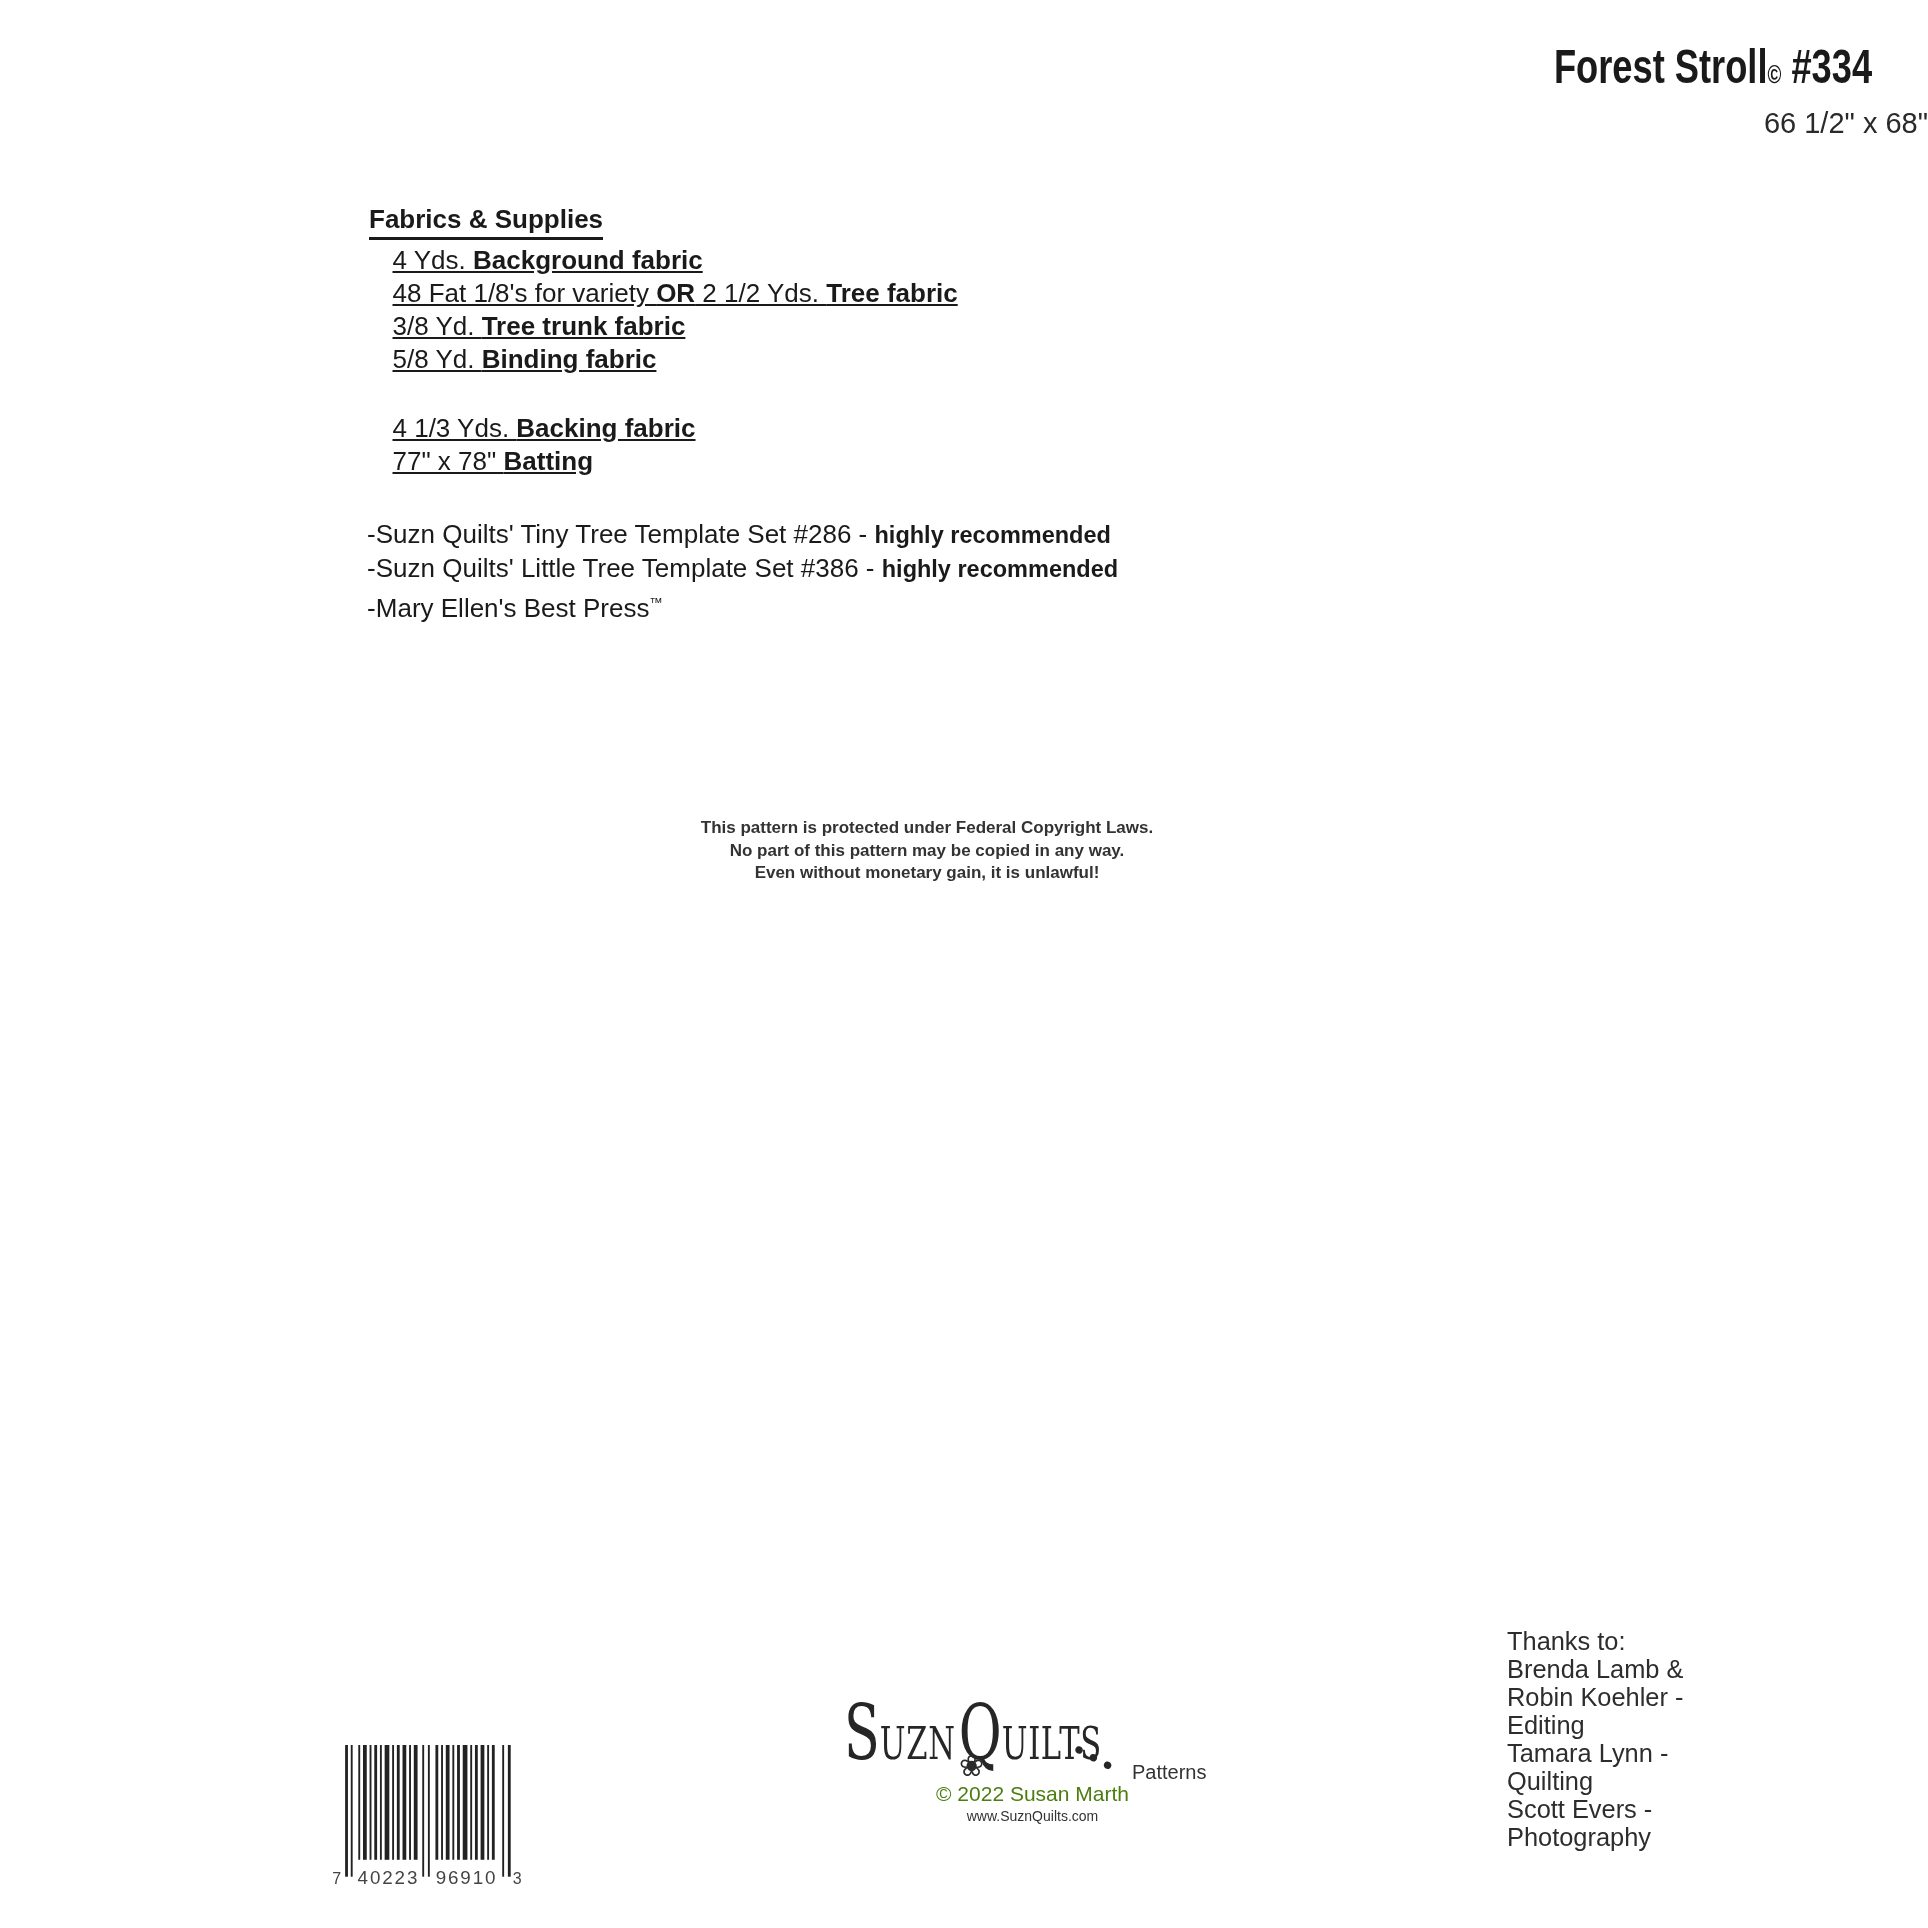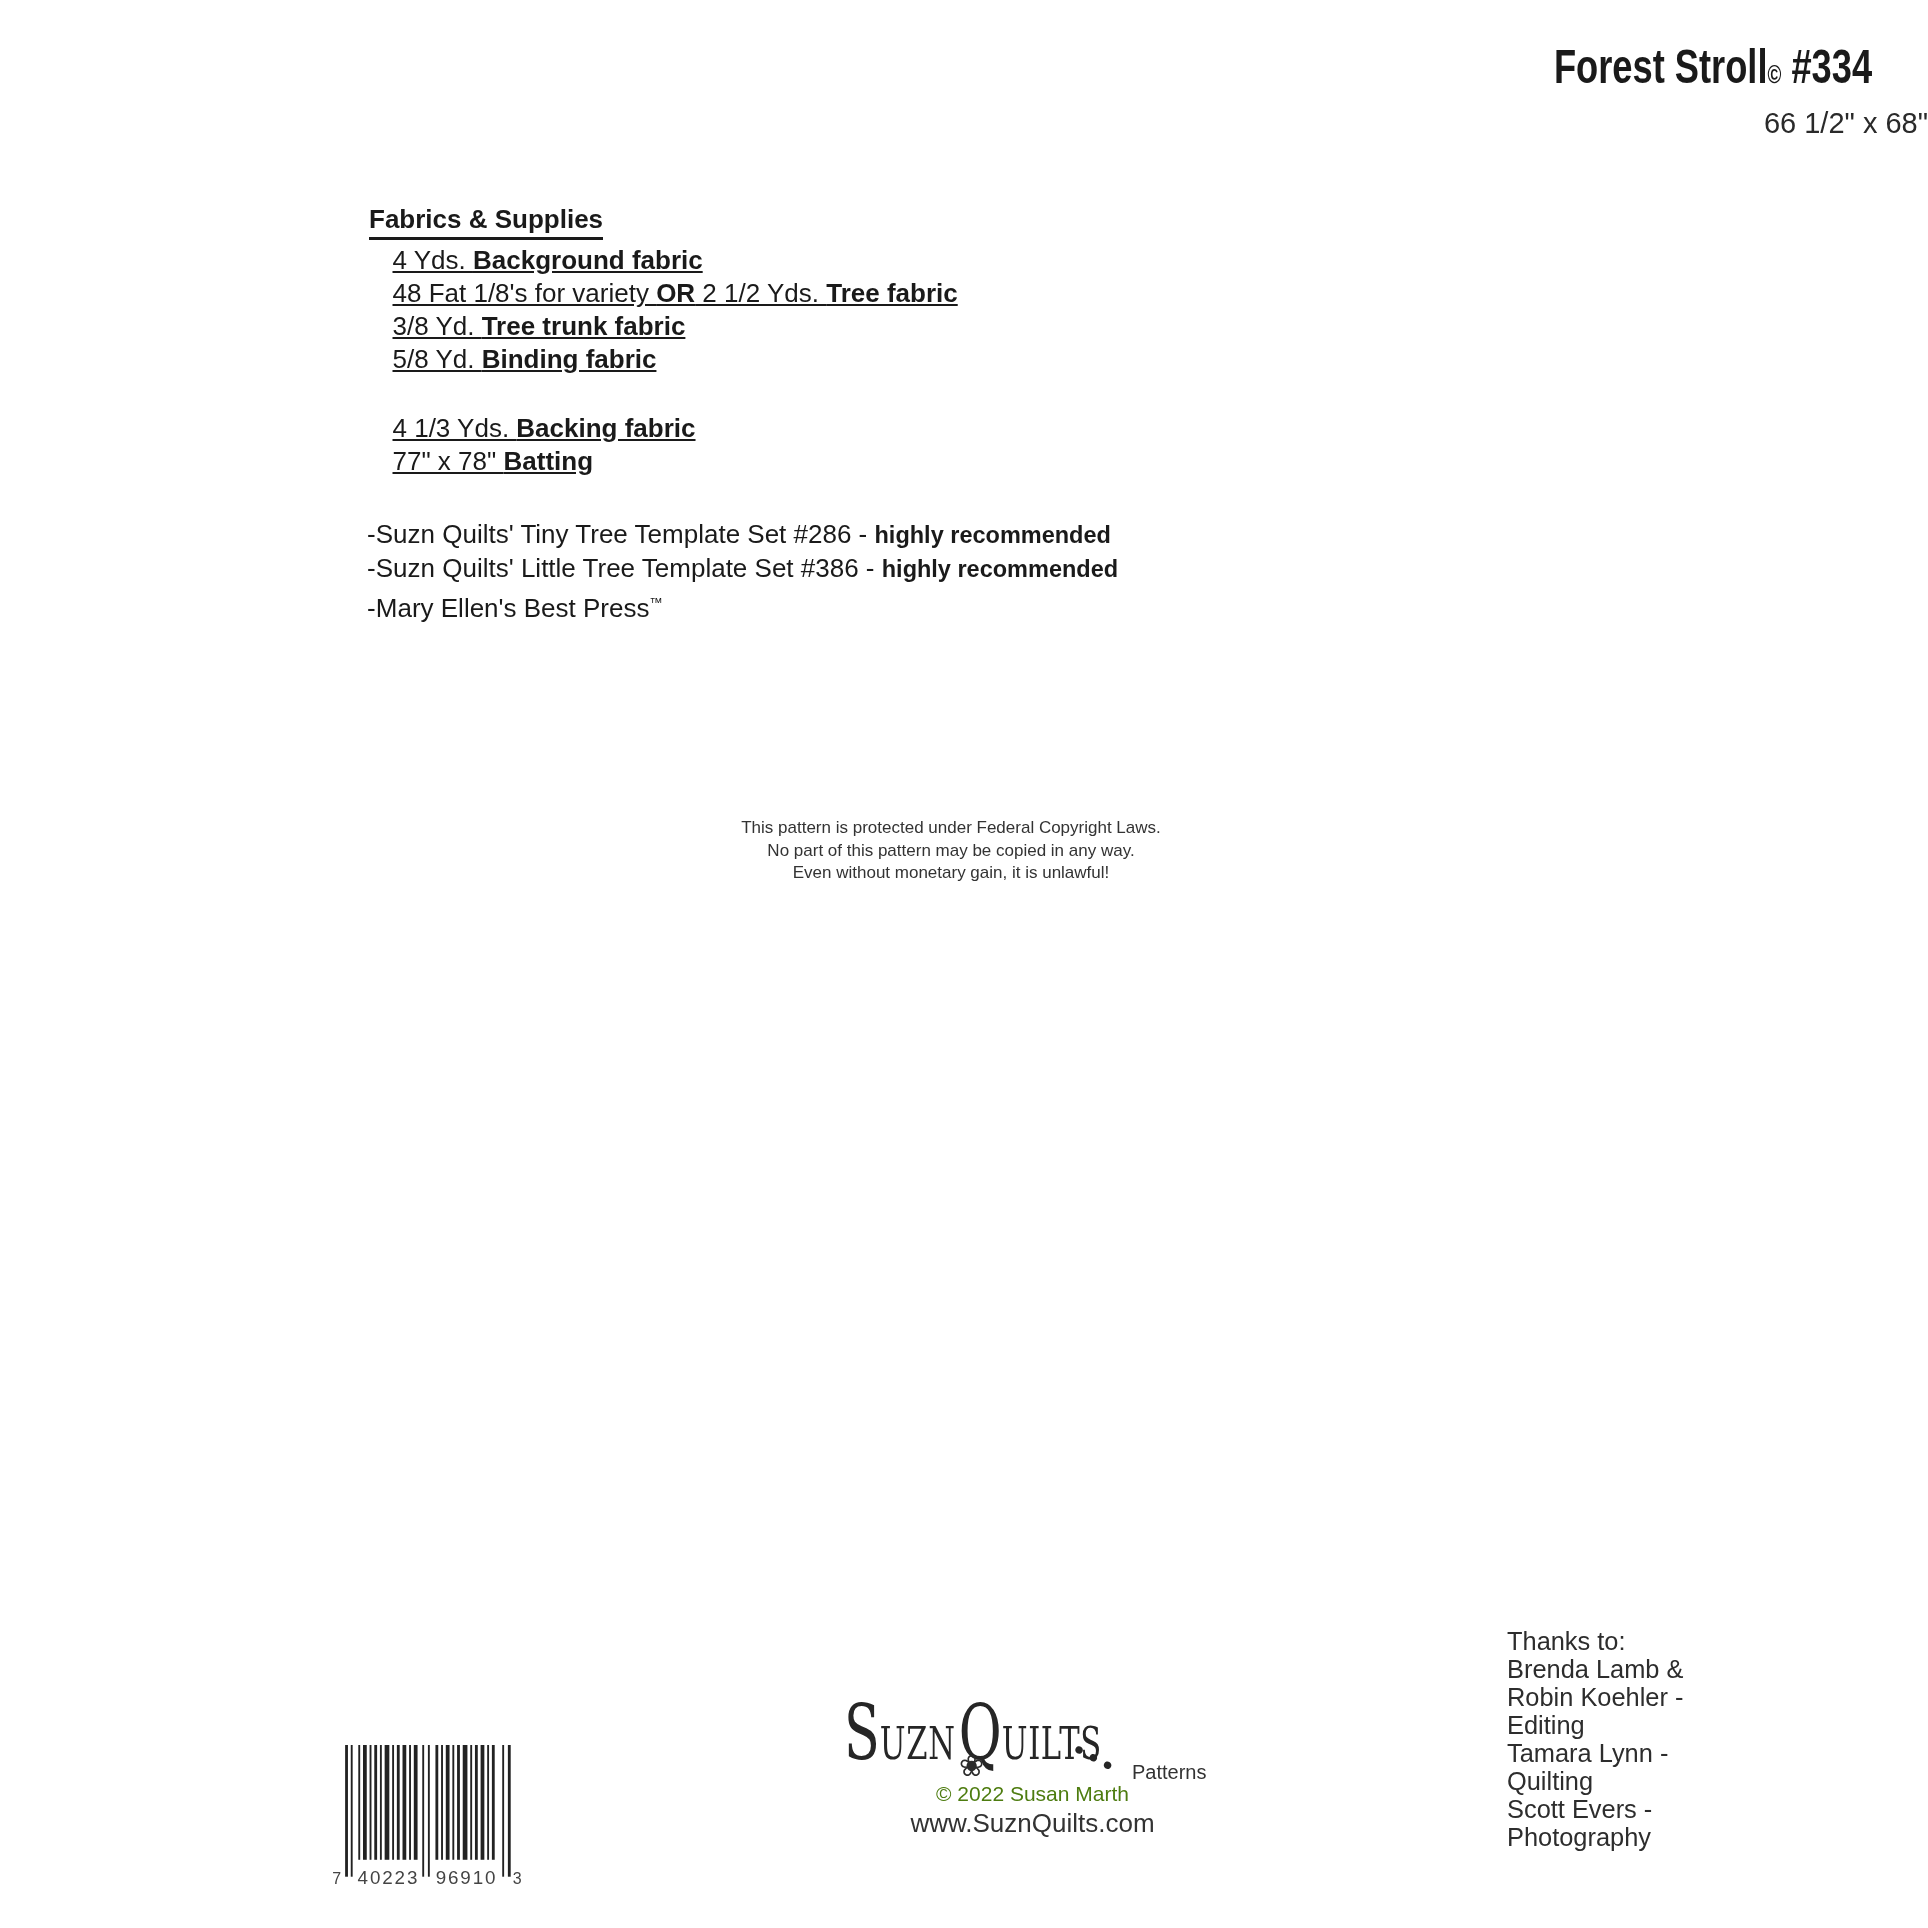--- a/index.html
+++ b/index.html
@@ -61,27 +61,28 @@
   .fab-line { height: 33px; text-decoration: underline; }
   .group-gap { height: 36px; }
   .supplies { margin-left: -1.9px; margin-top: 40px; }
   .sup-line { height: 34px; }
   .rec { font-weight: 700; font-size: 23.5px; }
   .tm { font-size: 13px; vertical-align: super; }
 
   
   .copy-notice {
     position: absolute;
-    left: 480px;
+    left: 456px;
     top: 817px;
     width: 942px;
     text-align: center;
     font-size: 17px;
     line-height: 22.6px;
     color: #333333;
+    font-weight: bold;
   }
 
   
   .barcode {
     position: absolute;
     left: 330px;
     top: 1745px;
   }
   .barcode svg { display: block; }
   .bc-bar { fill: #222222; }
@@ -146,21 +147,21 @@
     text-align: center;
     font-size: 21px;
     color: #4d7c0f;
   }
   .logo-site {
     position: absolute;
     left: 0;
     top: 115px;
     width: 407px;
     text-align: center;
-    font-size: 26px;
+    font-size: 14px;
     color: #333333;
   }
 
   
   .thanks {
     position: absolute;
     left: 1507px;
     top: 1627px;
     font-size: 25.4px;
     line-height: 28px;

